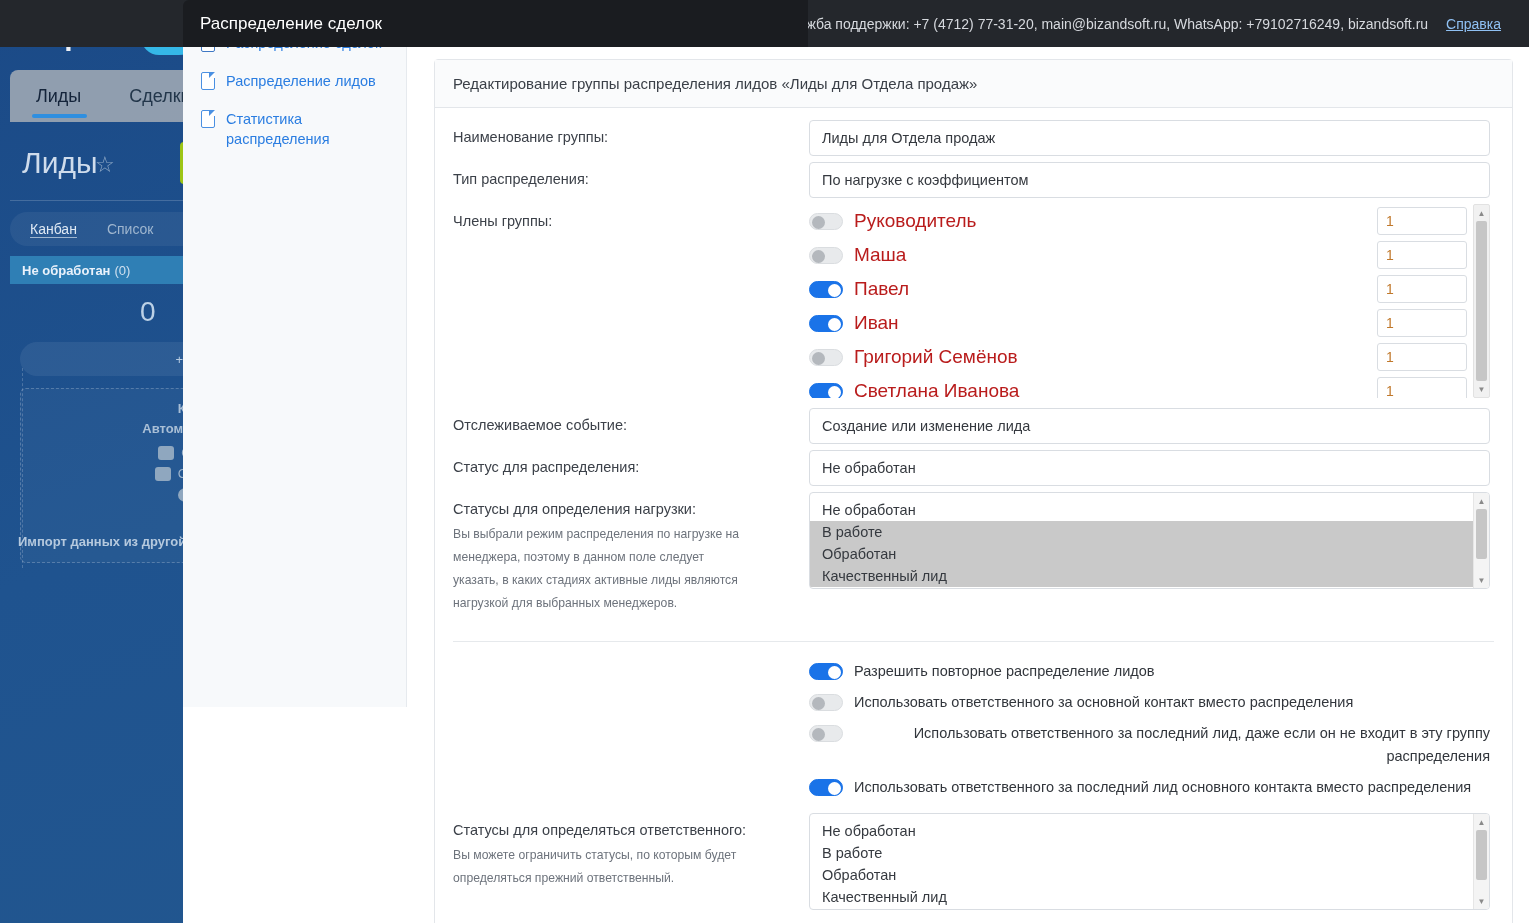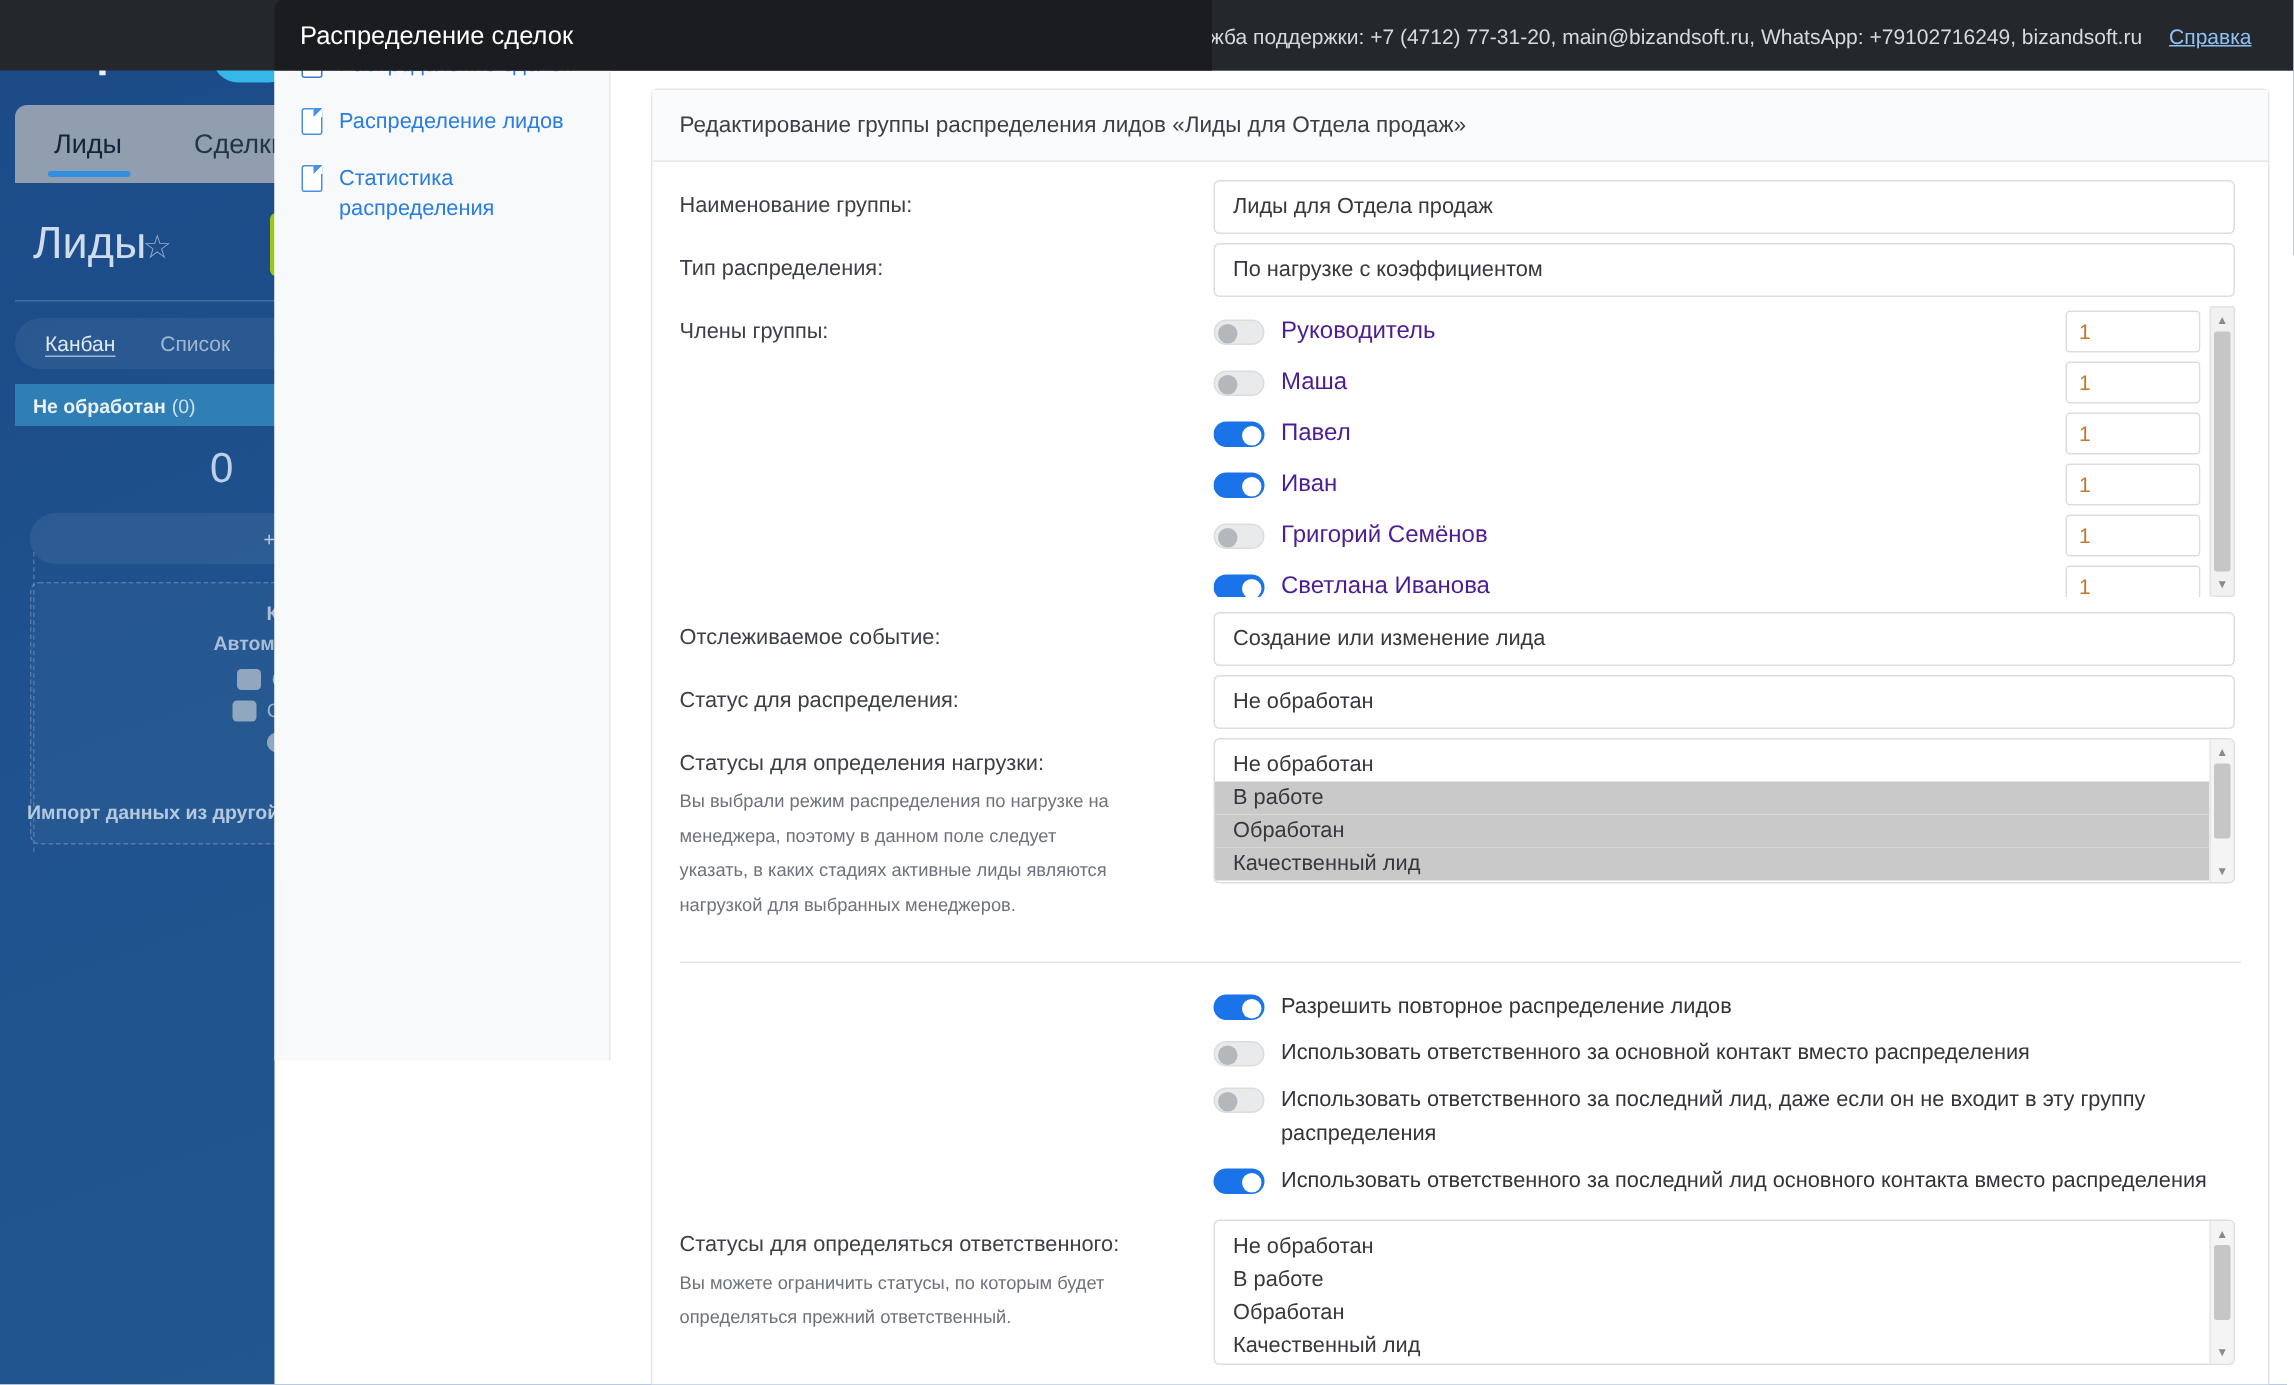--- a/index.html
+++ b/index.html
@@ -208,21 +208,21 @@
   
   .members-wrap{ display:flex; }
   .members{
     flex:1 1 auto; max-height:194px; overflow:hidden;
     position:relative;
   }
   .member{
     display:flex; align-items:center;
     height:34px; gap:11px;
   }
-  .member .mname{ font-size:16px; color:#4c1d95; flex:1 1 auto; }
+  .member .mname{ font-size:19px; color:#b91c1c; flex:1 1 auto; }
   .num-in{
     width:90px; height:28px;
     border:1px solid #d9dde2; border-radius:3px;
     font-size:14px; color:#c0782b; padding:0 8px;
     font-family: inherit; outline:none; background:#fff;
   }
   
   .tgl{
     flex:0 0 auto;
     width:34px; height:17px; border-radius:9px;
@@ -273,20 +273,21 @@
 
   .divider{
     height:1px; background:#e6e9ec; margin:16px 18px 0 18px;
   }
 
   
   .opt-rows{ padding:18px 22px 0 374px; }
   .opt-row{
     display:flex; align-items:flex-start; gap:11px;
     margin-bottom:8px;
+    text-align:right;
   }
   .opt-row .otxt{
     font-size:14.5px; color:#32363c; line-height:23px; max-width:640px;
   }
   .opt-row .tgl{ margin-top:3px; }
 </style>
 </head>
 <body>
 
 <div id="root">

